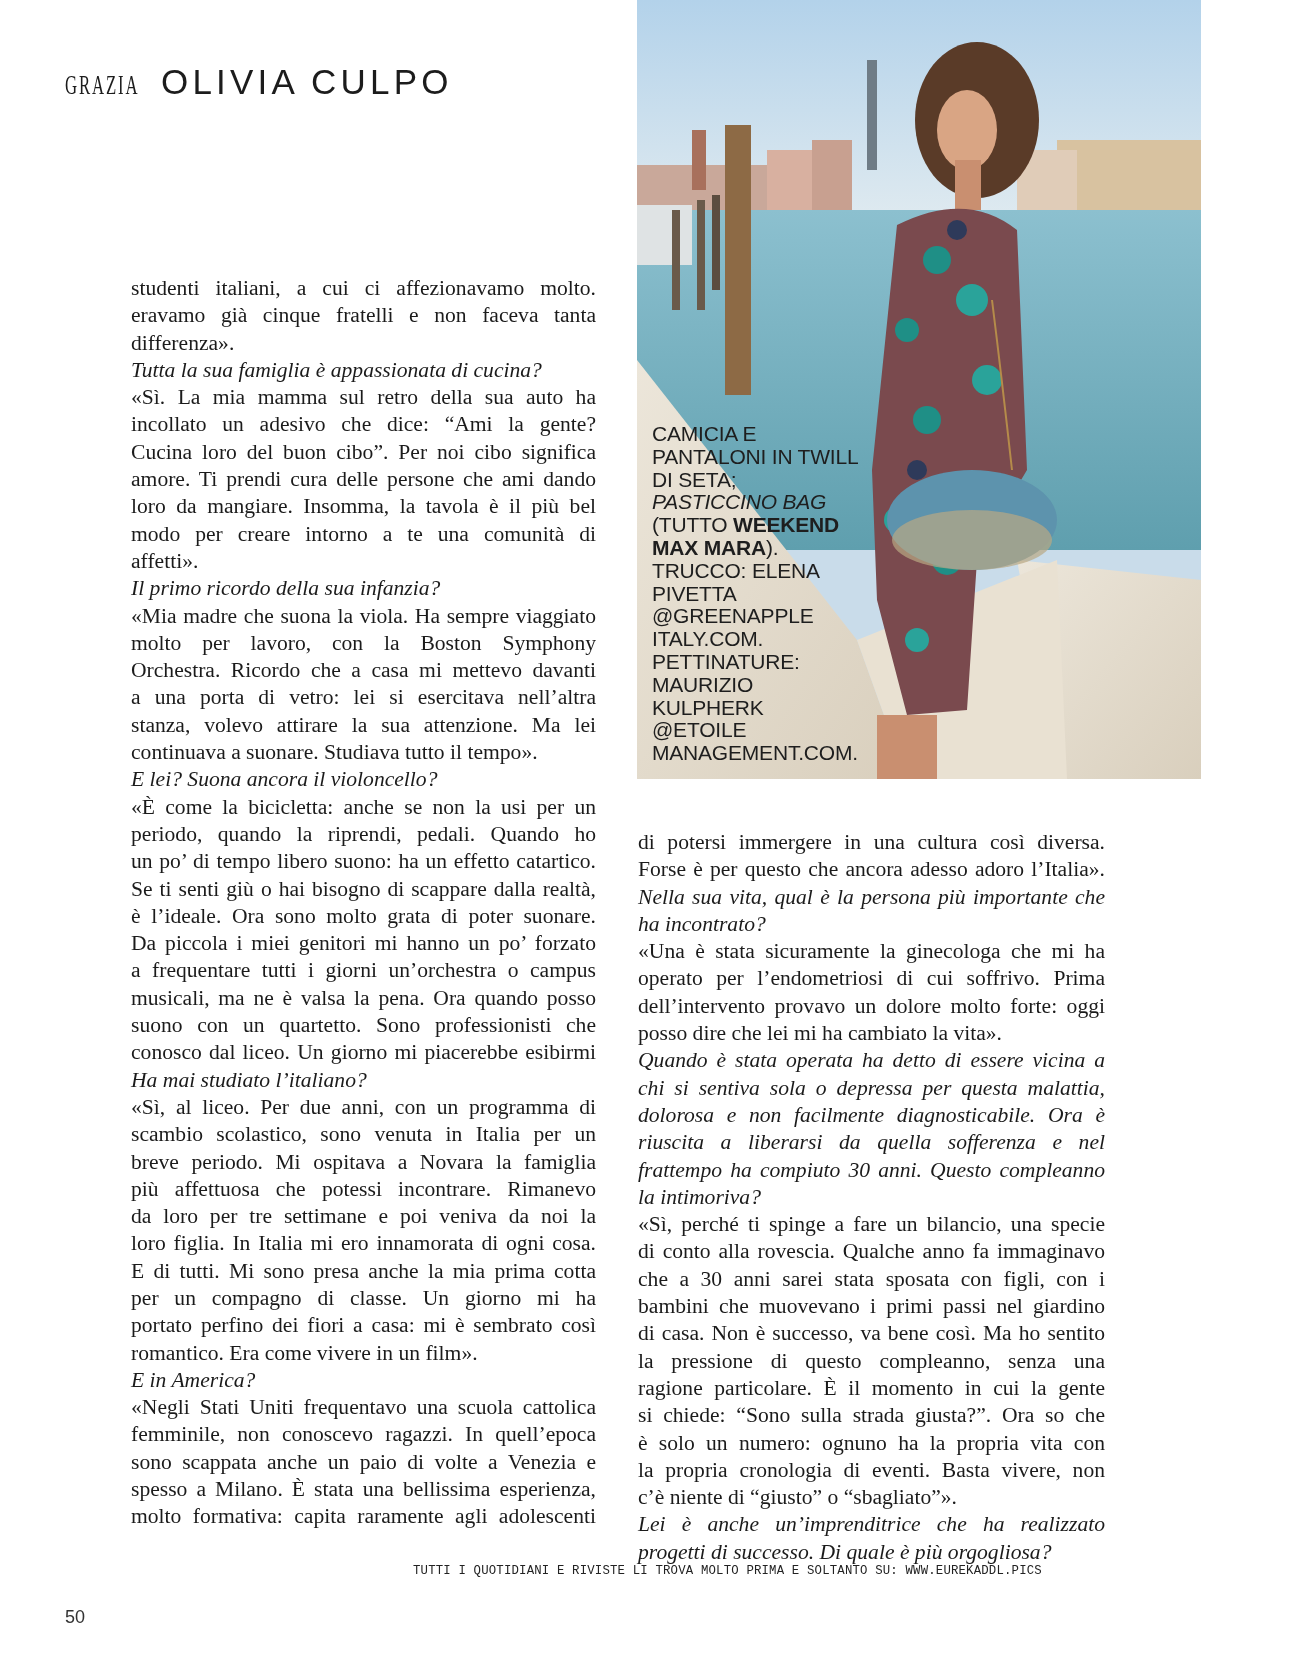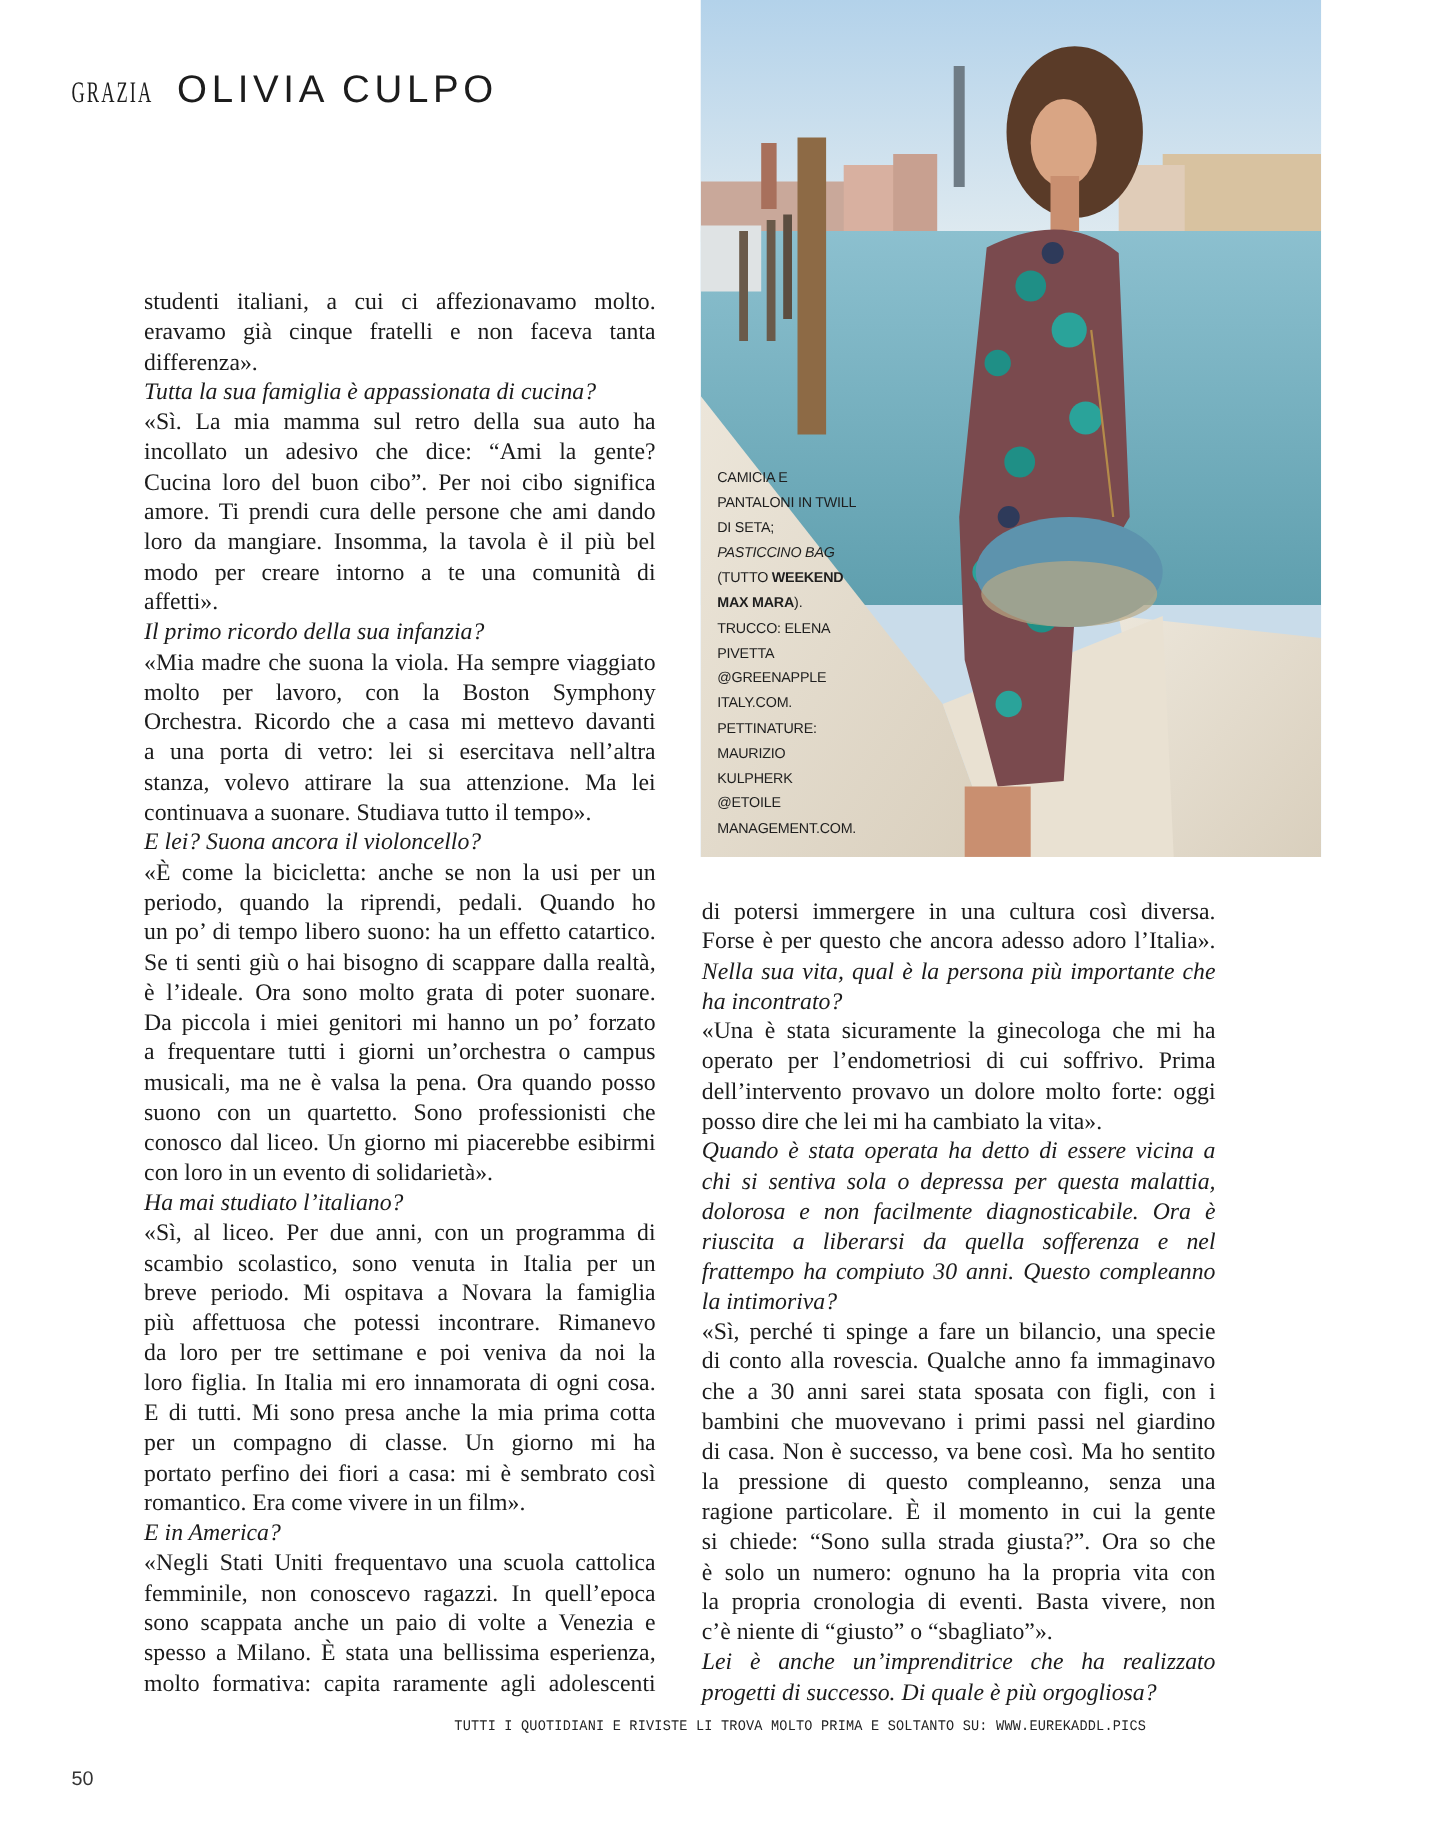--- a/index.html
+++ b/index.html
@@ -3,31 +3,31 @@
 <meta charset="utf-8">
 <style>
   html, body { margin: 0; padding: 0; background: #ffffff; }
   body { width: 1299px; height: 1665px; position: relative; overflow: hidden; }
   .page { position: absolute; left: 0; top: 0; width: 1299px; height: 1665px; background: #fff; }
 
   .header { position: absolute; left: 65px; top: 62px; white-space: nowrap; color: #1c1c1c; }
   .header .mag { font-family: "Liberation Serif", "DejaVu Serif", serif; font-size: 27px; letter-spacing: 3px; transform: scaleX(0.62); transform-origin: left center; display: inline-block; width: 92px; vertical-align: baseline; }
   .header .name { font-family: "Liberation Sans", "DejaVu Sans", sans-serif; font-size: 35px; letter-spacing: 4.2px; font-weight: normal; vertical-align: baseline; }
 
-  .col { position: absolute; font-family: "Liberation Serif", "DejaVu Serif", serif; color: #1b1b1b; font-size: 21.6px; }
+  .col { position: absolute; font-family: "Liberation Serif", "DejaVu Serif", serif; color: #1b1b1b; font-size: 21.6px; margin-top: 14px; }
   .col .ln { display: block; height: 27.3px; line-height: 27.3px; white-space: nowrap; text-align: justify; text-align-last: justify; overflow: visible; }
   .col .ln.last { text-align-last: left; }
   .col .q { font-style: italic; font-weight: normal; }
   .left-col { left: 131px; top: 261px; width: 465px; }
   .right-col { left: 638px; top: 815px; width: 467px; }
 
   .photo { position: absolute; left: 637px; top: 0; width: 564px; height: 779px; overflow: hidden; background: #c9dcea; }
   .photo svg { display: block; }
 
-  .caption { position: absolute; left: 652px; top: 423px; font-family: "Liberation Sans", "DejaVu Sans", sans-serif; font-size: 13px; color: #1e1e1e; letter-spacing: -0.2px; }
+  .caption { position: absolute; left: 652px; top: 423px; font-family: "Liberation Sans", "DejaVu Sans", sans-serif; font-size: 21px; color: #1e1e1e; letter-spacing: -0.2px; }
   .caption .cl { display: block; height: 22.8px; line-height: 22.8px; white-space: nowrap; }
   .caption .it { font-style: italic; }
   .caption .b { font-weight: bold; }
 
   .footer-note { position: absolute; left: 413px; top: 1563px; font-family: "Liberation Mono", "DejaVu Sans Mono", monospace; font-size: 13.4px; color: #222; letter-spacing: 0.2px; white-space: nowrap; transform: scaleX(0.92); transform-origin: left center; }
   .page-num { position: absolute; left: 65px; top: 1607px; font-family: Liberation Sans, sans-serif; font-size: 18px; color: #333; }
 </style>
 </head>
 <body>
 
@@ -61,21 +61,20 @@
       <span class="ln">«È come la bicicletta: anche se non la usi per un</span>
       <span class="ln">periodo, quando la riprendi, pedali. Quando ho</span>
       <span class="ln">un po’ di tempo libero suono: ha un effetto catartico.</span>
       <span class="ln">Se ti senti giù o hai bisogno di scappare dalla realtà,</span>
       <span class="ln">è l’ideale. Ora sono molto grata di poter suonare.</span>
       <span class="ln">Da piccola i miei genitori mi hanno un po’ forzato</span>
       <span class="ln">a frequentare tutti i giorni un’orchestra o campus</span>
       <span class="ln">musicali, ma ne è valsa la pena. Ora quando posso</span>
       <span class="ln">suono con un quartetto. Sono professionisti che</span>
       <span class="ln">conosco dal liceo. Un giorno mi piacerebbe esibirmi</span>
-      <span class="ln last">con loro in un evento di solidarietà».</span>
       <span class="ln q last">Ha mai studiato l’italiano?</span>
       <span class="ln">«Sì, al liceo. Per due anni, con un programma di</span>
       <span class="ln">scambio scolastico, sono venuta in Italia per un</span>
       <span class="ln">breve periodo. Mi ospitava a Novara la famiglia</span>
       <span class="ln">più affettuosa che potessi incontrare. Rimanevo</span>
       <span class="ln">da loro per tre settimane e poi veniva da noi la</span>
       <span class="ln">loro figlia. In Italia mi ero innamorata di ogni cosa.</span>
       <span class="ln">E di tutti. Mi sono presa anche la mia prima cotta</span>
       <span class="ln">per un compagno di classe. Un giorno mi ha</span>
       <span class="ln">portato perfino dei fiori a casa: mi è sembrato così</span>

